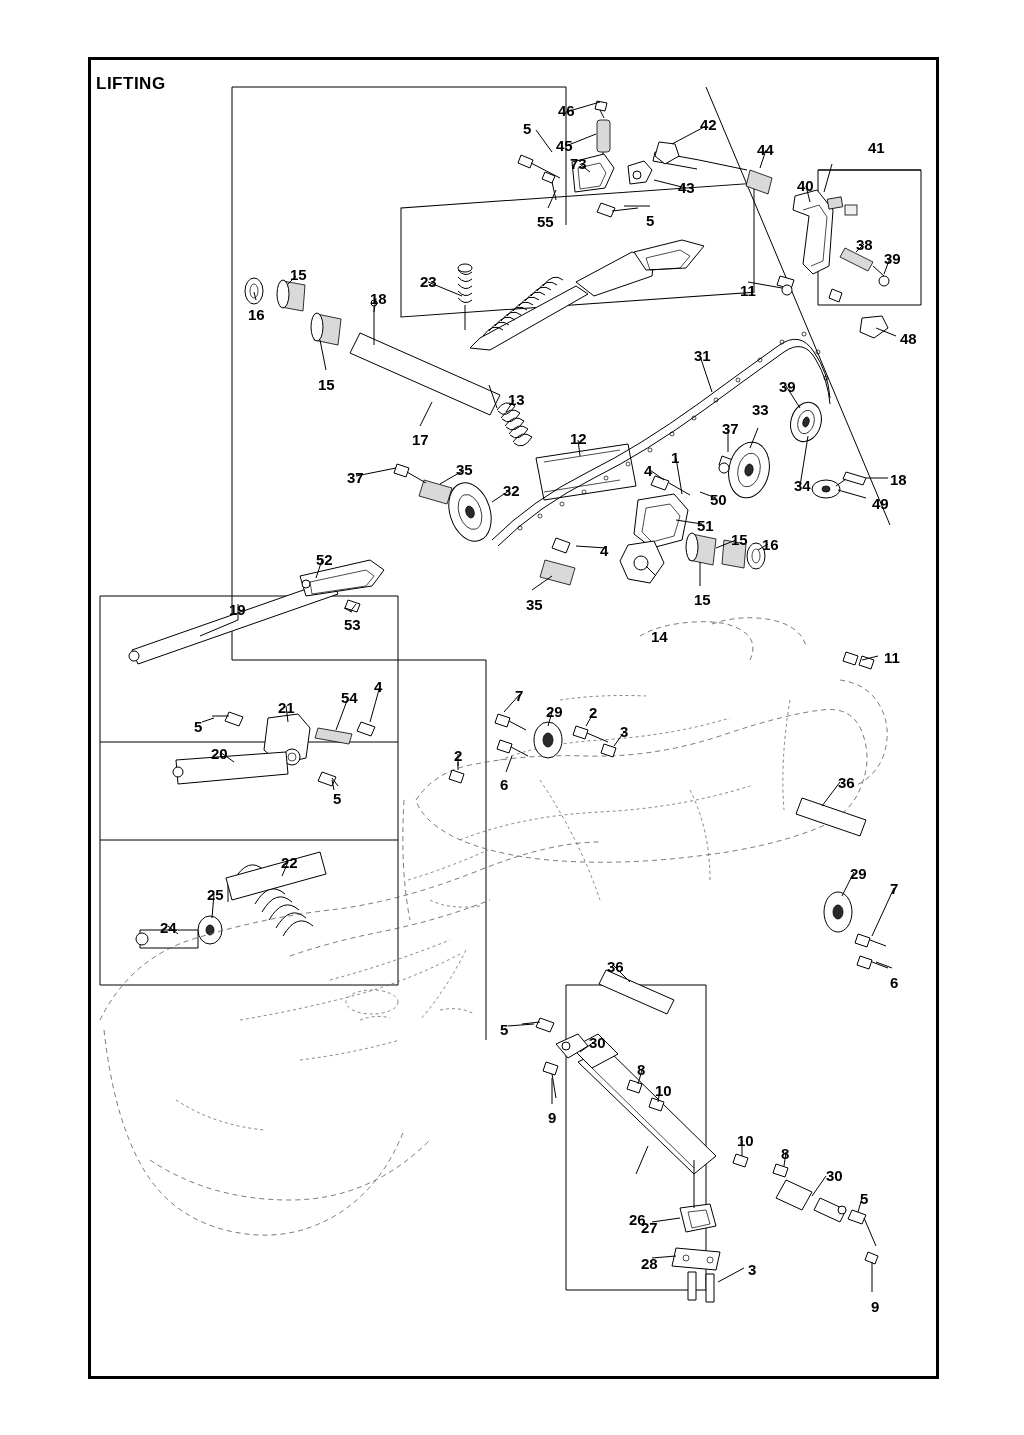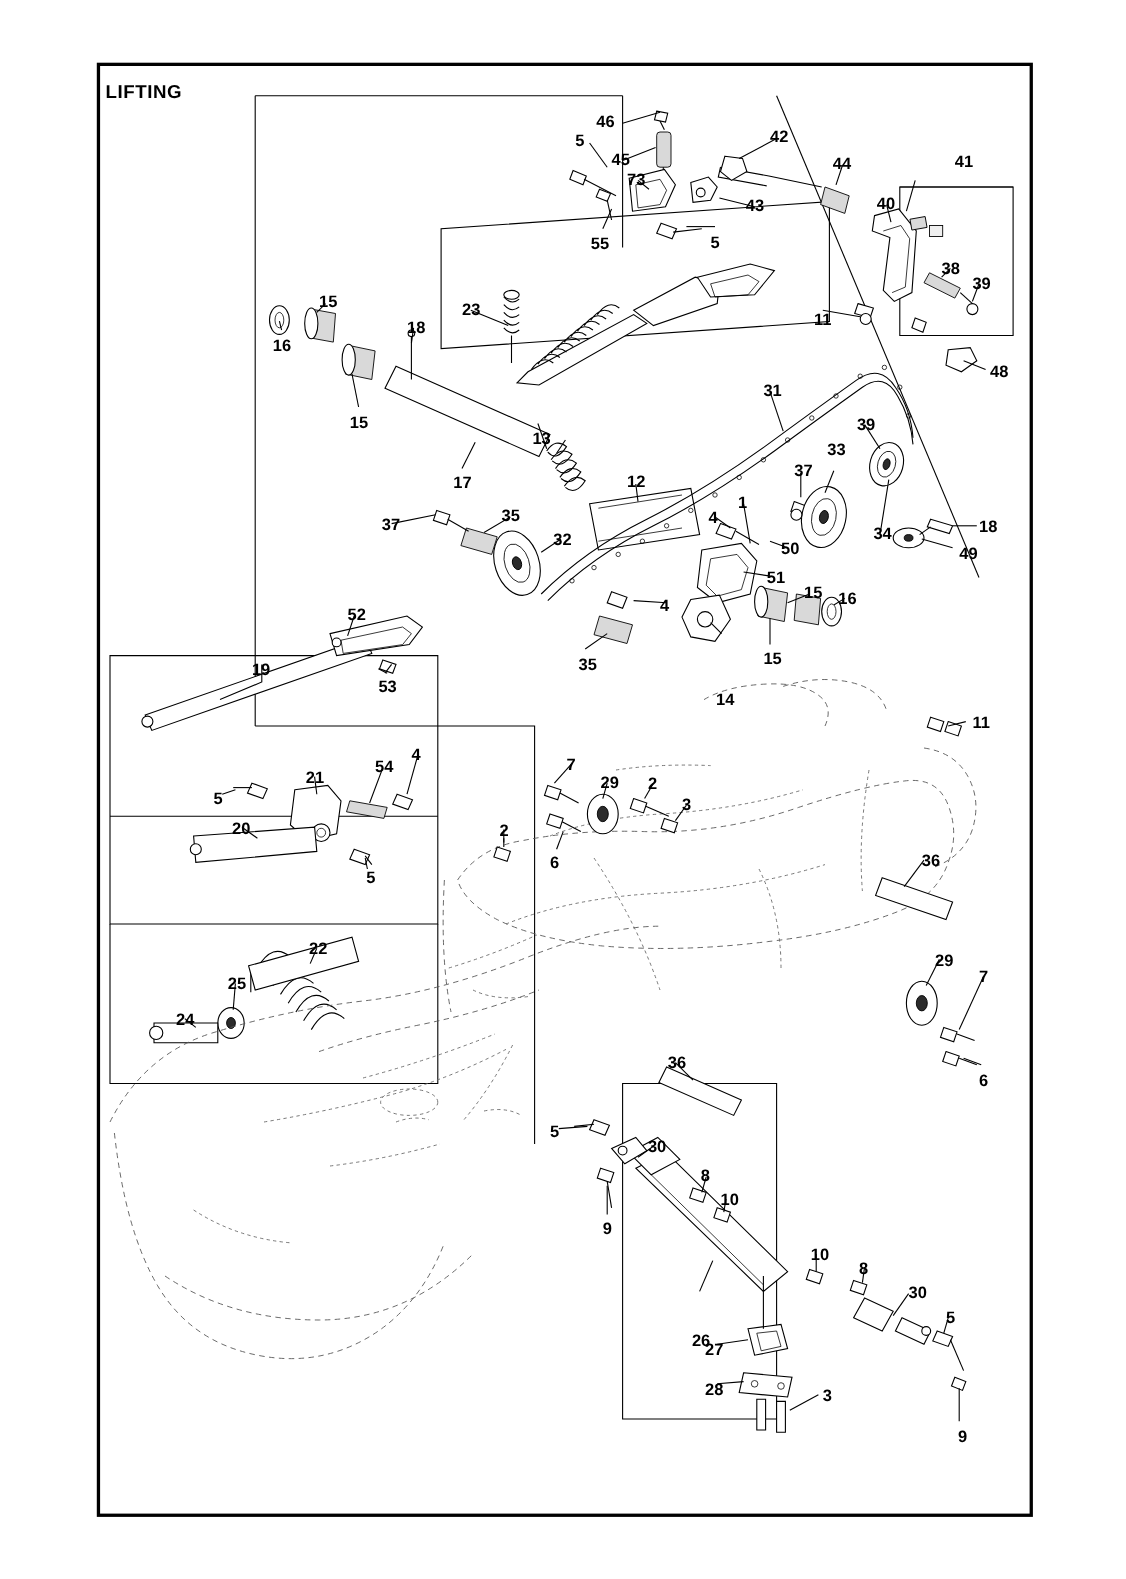--- a/index.html
+++ b/index.html
@@ -509,21 +509,21 @@
       <path d="M636 1174 L648 1146"></path>
       <path d="M862 1198 L858 1212"></path>
       <path d="M652 1222 L680 1218"></path>
       <path d="M652 1258 L676 1256"></path>
       <path d="M744 1268 L718 1282"></path>
       <path d="M872 1292 L872 1262"></path>
     </g>
   </svg>
 
   <div id="callouts">
-      <div class="callout" style="left: 542px; top: 103px;">46</div>
+      <div class="callout" style="left: 558px; top: 103px;">46</div>
       <div class="callout" style="left: 523px; top: 121px;">5</div>
       <div class="callout" style="left: 700px; top: 117px;">42</div>
       <div class="callout" style="left: 556px; top: 138px;">45</div>
       <div class="callout" style="left: 757px; top: 142px;">44</div>
       <div class="callout" style="left: 824px; top: 140px; margin-left: 44px;">41</div>
       <div class="callout" style="left: 570px; top: 156px;">73</div>
       <div class="callout" style="left: 797px; top: 178px;">40</div>
       <div class="callout" style="left: 678px; top: 180px;">43</div>
       <div class="callout" style="left: 856px; top: 237px;">38</div>
       <div class="callout" style="left: 884px; top: 251px;">39</div>
@@ -531,21 +531,21 @@
       <div class="callout" style="left: 646px; top: 213px;">5</div>
       <div class="callout" style="left: 740px; top: 283px;">11</div>
       <div class="callout" style="left: 290px; top: 267px;">15</div>
       <div class="callout" style="left: 420px; top: 274px;">23</div>
       <div class="callout" style="left: 370px; top: 291px;">18</div>
       <div class="callout" style="left: 248px; top: 307px;">16</div>
       <div class="callout" style="left: 318px; top: 377px;">15</div>
       <div class="callout" style="left: 900px; top: 331px;">48</div>
       <div class="callout" style="left: 694px; top: 348px;">31</div>
       <div class="callout" style="left: 779px; top: 379px;">39</div>
-      <div class="callout" style="left: 484px; top: 392px;">13</div>
+      <div class="callout" style="left: 508px; top: 392px;">13</div>
       <div class="callout" style="left: 412px; top: 432px;">17</div>
       <div class="callout" style="left: 722px; top: 421px;">37</div>
       <div class="callout" style="left: 752px; top: 402px; text-align: right;">33</div>
       <div class="callout" style="left: 570px; top: 431px;">12</div>
       <div class="callout" style="left: 671px; top: 450px;">1</div>
       <div class="callout" style="left: 644px; top: 463px;">4</div>
       <div class="callout" style="left: 456px; top: 462px;">35</div>
       <div class="callout" style="left: 347px; top: 470px;">37</div>
       <div class="callout" style="left: 710px; top: 492px;">50</div>
       <div class="callout" style="left: 794px; top: 478px;">34</div>

